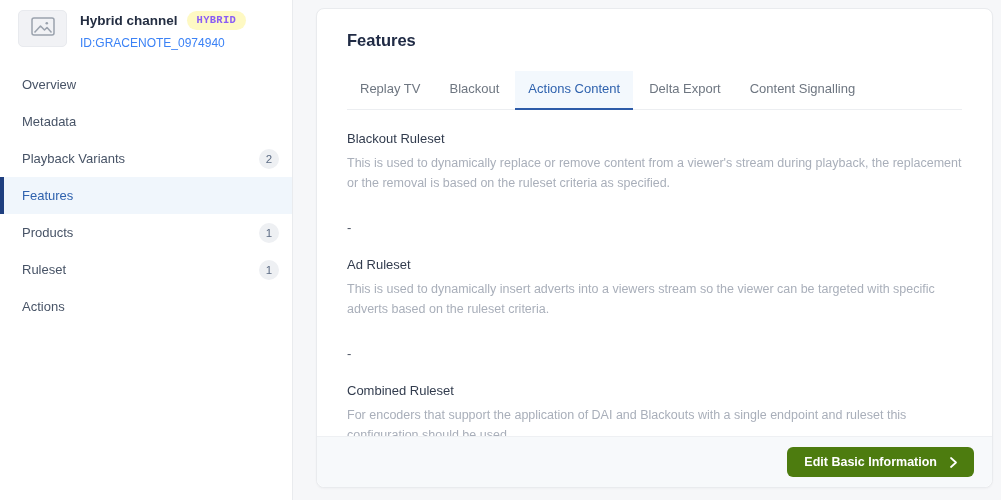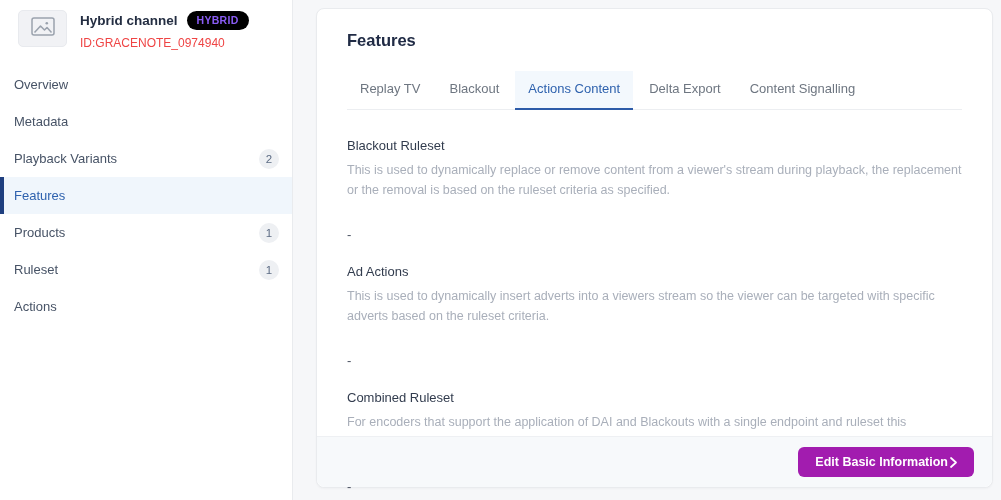--- a/index.html
+++ b/index.html
@@ -31,31 +31,31 @@
     display: flex; align-items: center; justify-content: center;
     color: #9aa2ad; flex: 0 0 auto;
   }
   .channel-info { padding-top: 1px; min-width: 0; }
   .channel-title-row { display: flex; align-items: center; gap: 9px; }
   .channel-title {
     font-size: 13.5px; font-weight: bold; color: #242e42;
     white-space: nowrap;
   }
   .hybrid-badge {
-    background: #000000; color: #8a5cf5;
+    background: #fef9c3; color: #8a5cf5;
     font-size: 10.5px; font-weight: bold; letter-spacing: 0.3px;
-    padding: 3px 10px 4px; border-radius: 10px; white-space: nowrap;
-  }
-  .channel-id { font-size: 12px; color: #ef4444; margin-top: 6px; }
+    padding: 3px 10px 4px; border-radius: 10px; white-space: nowrap; font-family: Liberation Mono, monospace;
+  }
+  .channel-id { font-size: 12px; color: #3b82f6; margin-top: 6px; }
 
   .nav { margin-top: 16px; }
   .nav-item {
     display: flex; align-items: center;
     height: 37px;
-    padding-left: 10px; padding-right: 13px;
+    padding-left: 18px; padding-right: 13px;
     border-left: 4px solid transparent;
     font-size: 13px; color: #45506 4;
     color: #46526 6;
     color: #475366;
     cursor: pointer;
   }
   .nav-item.active {
     background: #f0f6fc;
     border-left-color: #1f3f7f;
     color: #2f62ae;
@@ -97,21 +97,21 @@
     border-bottom: 2px solid transparent;
     margin-bottom: -1px;
   }
   .tab.active {
     color: #2f62ae;
     background: #f3f8fd;
     border-bottom-color: #2d5ba8;
   }
 
   .sections { padding-top: 21px; }
-  .section { margin-bottom: 22px; margin-top: 7px; }
+  .section { margin-bottom: 22px; }
   .section-heading {
     margin: 0 0 7px; font-size: 13px; font-weight: normal; color: #323c4e;
   }
   .section-desc {
     margin: 0; font-size: 12.5px; line-height: 20px; color: #a9afba;
     max-width: 632px;
   }
   .section-value {
     margin: 27px 0 0; font-size: 13px; color: #4a5262;
   }
@@ -119,25 +119,25 @@
   .card-footer {
     position: absolute; left: 0; right: 0; bottom: 0;
     height: 51px;
     background: #f7f9fb;
     border-top: 1px solid #eef0f3;
     border-radius: 0 0 8px 8px;
     display: flex; align-items: center; justify-content: flex-end;
     padding-right: 18px;
   }
   .edit-btn {
-    background: #a21caf; color: #ffffff;
+    background: #4d7c0f; color: #ffffff;
     border: none; border-radius: 6px;
     height: 30px; padding: 0 17px;
     font-family: inherit; font-size: 12.5px; font-weight: bold;
-    display: flex; align-items: center; gap: 2px;
+    display: flex; align-items: center; gap: 13px;
     cursor: pointer;
   }
   .btn-chevron { display: flex; align-items: center; }
 </style>
 </head>
 <body>
 
 <div class="root">
 
   <aside class="sidebar">
@@ -200,21 +200,21 @@
         <div class="tab">Content Signalling</div>
       </div>
 
       <div class="sections">
         <div class="section">
           <h2 class="section-heading">Blackout Ruleset</h2>
           <p class="section-desc">This is used to dynamically replace or remove content from a viewer's stream during playback, the replacement or the removal is based on the ruleset criteria as specified.</p>
           <p class="section-value">-</p>
         </div>
         <div class="section">
-          <h2 class="section-heading">Ad Actions</h2>
+          <h2 class="section-heading">Ad Ruleset</h2>
           <p class="section-desc">This is used to dynamically insert adverts into a viewers stream so the viewer can be targeted with specific adverts based on the ruleset criteria.</p>
           <p class="section-value">-</p>
         </div>
         <div class="section">
           <h2 class="section-heading">Combined Ruleset</h2>
           <p class="section-desc">For encoders that support the application of DAI and Blackouts with a single endpoint and ruleset this configuration should be used.</p>
           <p class="section-value">-</p>
         </div>
       </div>
     </div>

